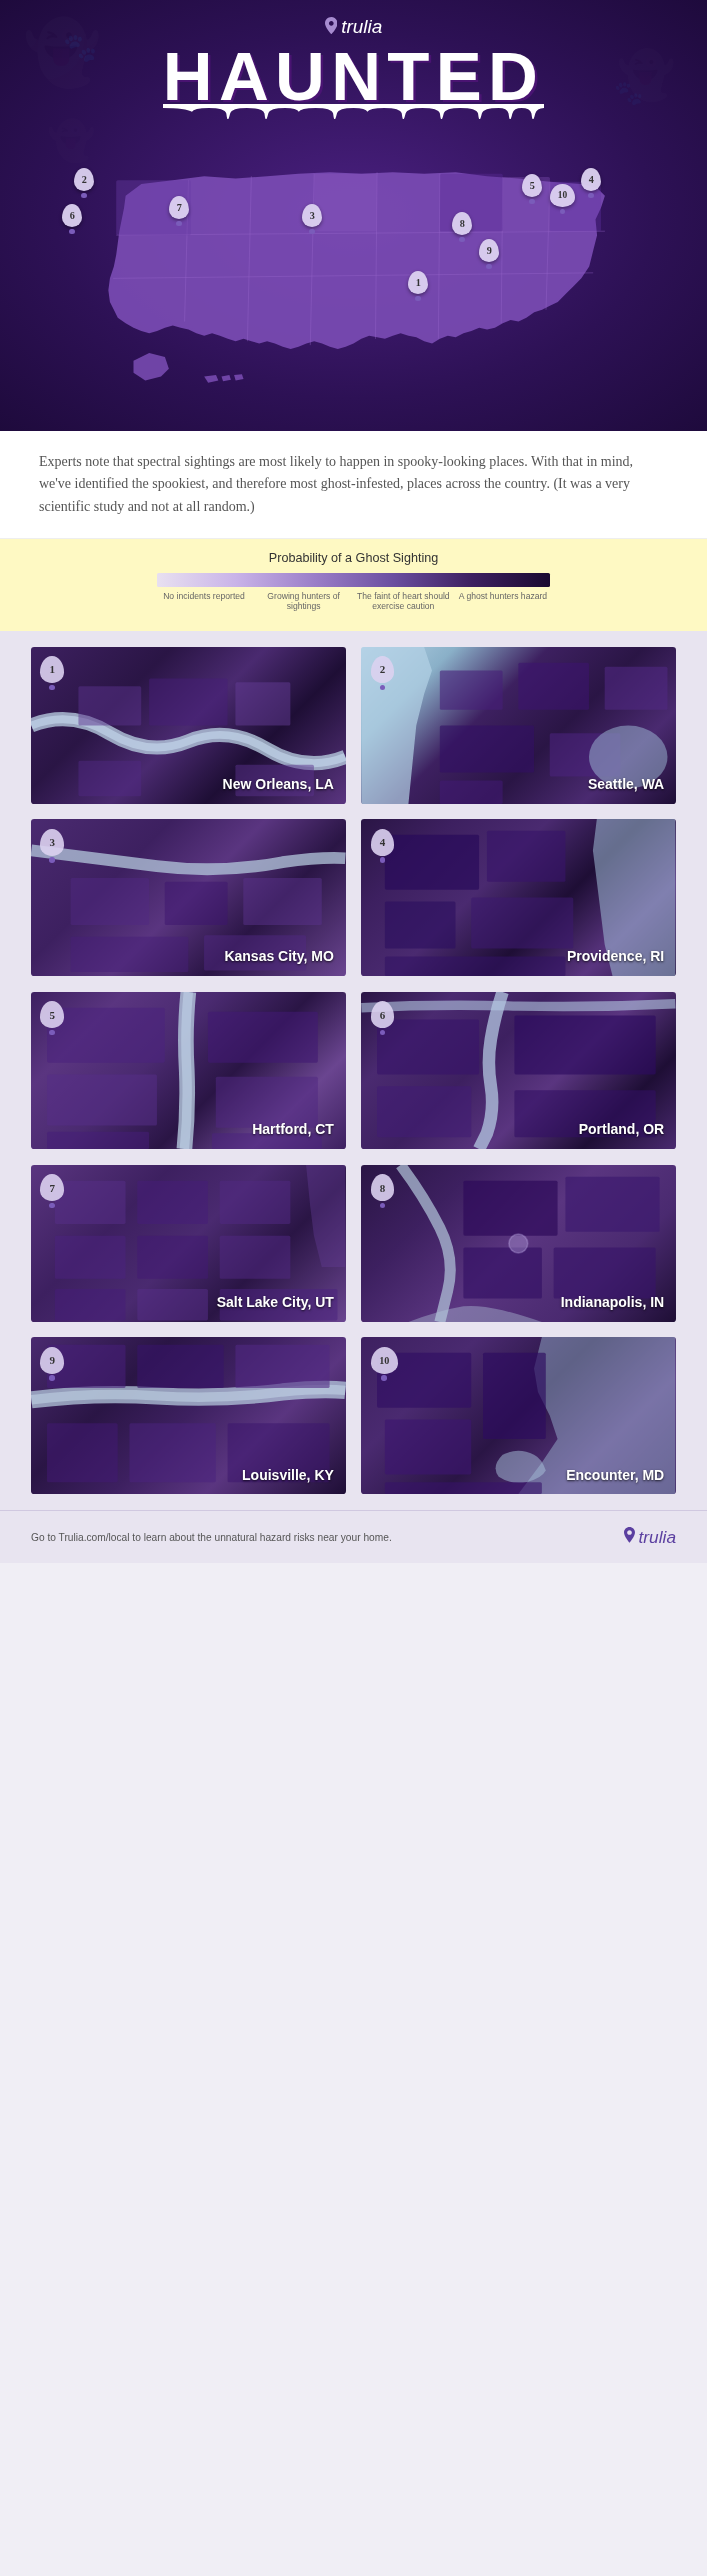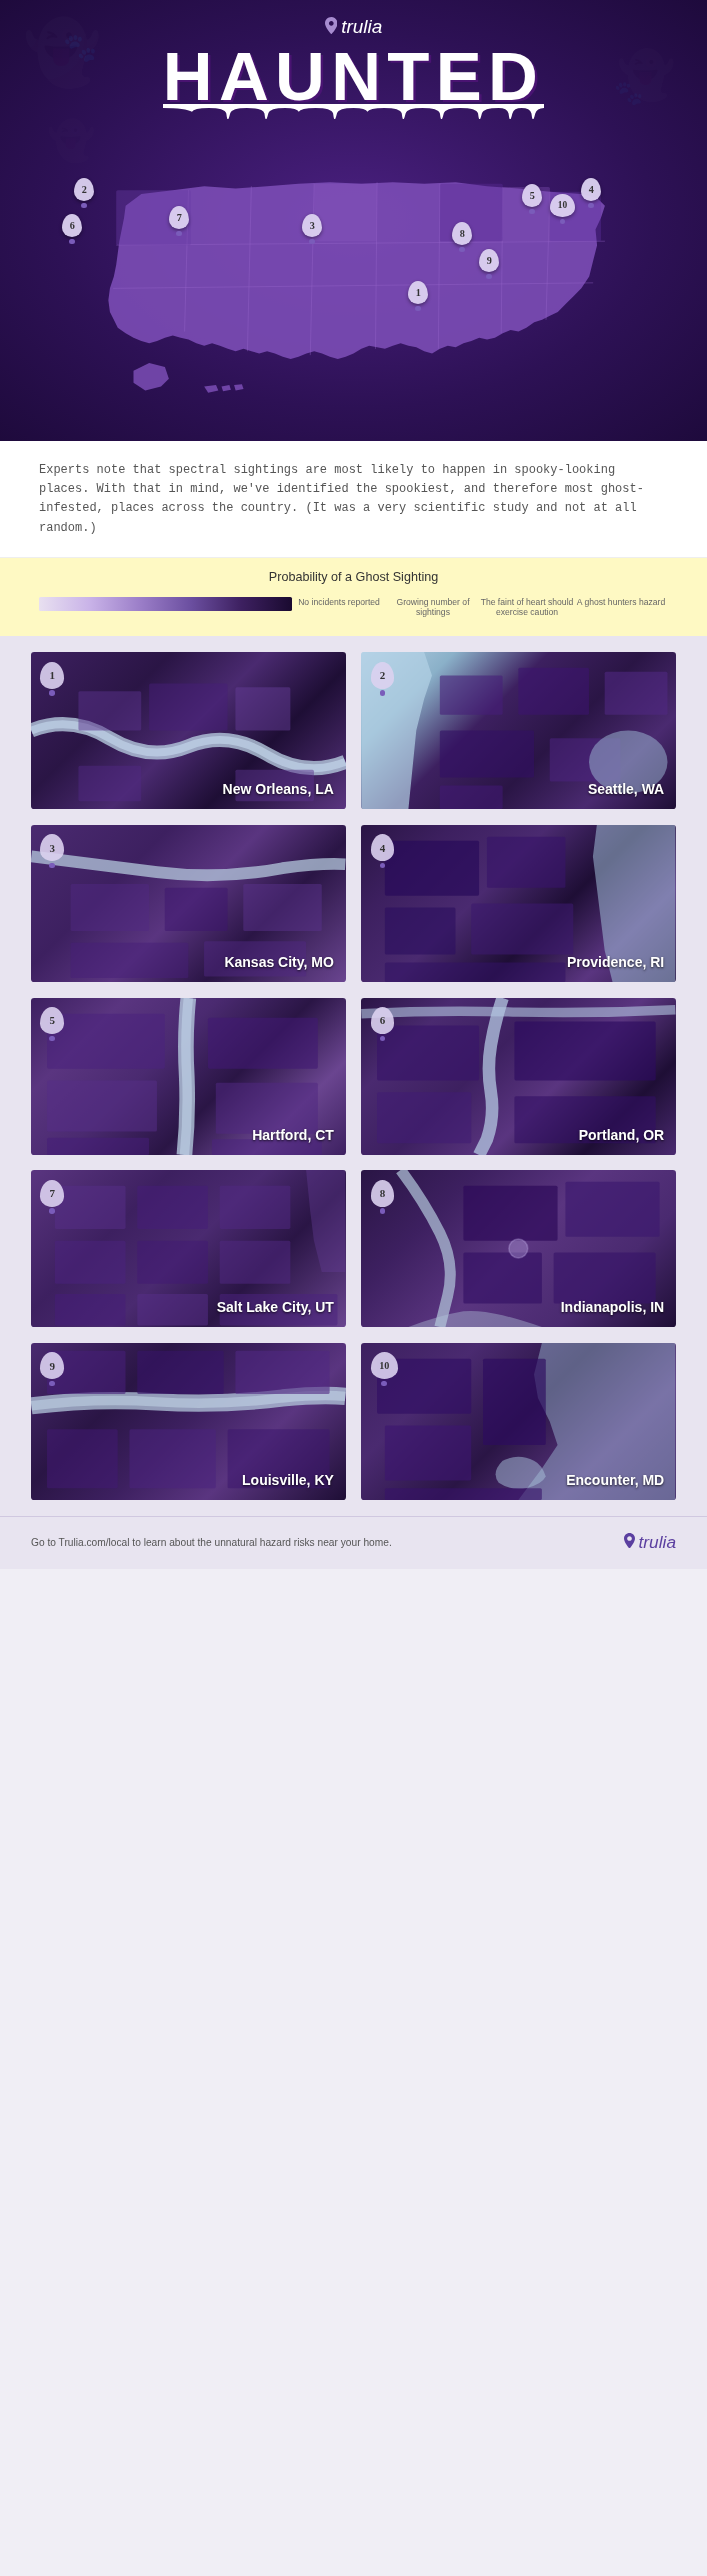--- a/index.html
+++ b/index.html
@@ -56,45 +56,45 @@
       font-size: 47px;
     }
 
     
     .info-section {
       background: white;
       padding: 19.7px 39px;
     }
 
     .info-text {
-      font-size: 12px;
+      font-size: 14px;
       color: #555;
       line-height: 1.6;
-      font-family: Liberation Mono, monospace;
+      font-family: Liberation Serif, serif;
     }
 
     
     .legend-section {
       background: #fef9c3;
       padding: 11.8px 39px 19.7px;
       border-top: 0.8px solid #eee;
     }
 
     .legend-title {
       text-align: center;
       font-size: 12.6px;
       color: #333;
       font-family: Arial, sans-serif;
       margin-bottom: 7.9px;
       font-weight: normal;
     }
 
     .legend-bar-container {
       display: flex;
-      flex-direction: row;
+      flex-direction: column;
       align-items: center;
     }
 
     .legend-gradient {
       width: 393px;
       height: 14px;
       background: linear-gradient(to right, #e8e0f0, #c9b3e8, #9b7ec8, #6b4fa0, #3d2060, #1a0a30);
       border-radius: 1.6px;
     }
 
@@ -258,21 +258,21 @@
     <div class="trulia-logo">
       <span style="color:#a78cd0; font-size:14px;">
         <svg width="12.6" height="17.3" viewBox="0 0 16 22" fill="none">
           <path d="M8 0C3.6 0 0 3.6 0 8c0 5.4 8 14 8 14S16 13.4 16 8c0-4.4-3.6-8-8-8zm0 11c-1.7 0-3-1.3-3-3s1.3-3 3-3 3 1.3 3 3-1.3 3-3 3z" fill="#a78cd0"></path>
         </svg>
       </span>
       <span style="font-style: italic; font-size: 19px; color: white;">trulia</span>
     </div>
 
     
-    <div style="position:relative; display:inline-block; margin-bottom: 21px;">
+    <div style="position:relative; display:inline-block; margin-bottom: 11px;">
       <span class="haunted-text">HAUNTED</span>
       
       <svg style="position:absolute; bottom:-11.8px; left:0; width:100%; height:15.7px;" viewBox="0 0 500 20" preserveAspectRatio="none">
         <path d="M0,0 L500,0 L500,5 Q490,5 488,12 Q486,20 485,20 Q484,20 483,12 Q481,5 470,5 Q460,5 458,12 Q456,20 455,20 Q454,20 453,12 Q451,5 440,5 Q420,5 418,12 Q416,20 415,20 Q414,20 413,12 Q411,5 390,5 Q370,5 368,12 Q366,20 365,20 Q364,20 363,12 Q361,5 340,5 Q320,5 318,12 Q316,20 315,20 Q314,20 313,12 Q311,5 290,5 Q270,5 268,10 Q266,5 250,5 Q230,5 228,12 Q226,20 225,20 Q224,20 223,12 Q221,5 200,5 Q180,5 178,10 Q176,5 160,5 Q140,5 138,12 Q136,20 135,20 Q134,20 133,12 Q131,5 110,5 Q90,5 88,12 Q86,20 85,20 Q84,20 83,12 Q81,5 60,5 Q40,5 38,10 Q30,5 0,5 Z" fill="white"></path>
       </svg>
     </div>
 
     <div style="margin-top:14px;">
     </div>
 
@@ -375,21 +375,21 @@
 <div class="info-section">
   <p class="info-text">Experts note that spectral sightings are most likely to happen in spooky-looking places. With that in mind, we've identified the spookiest, and therefore most ghost-infested, places across the country. (It was a very scientific study and not at all random.)</p>
 </div>
 
 <div class="legend-section">
   <div class="legend-title">Probability of a Ghost Sighting</div>
   <div class="legend-bar-container">
     <div class="legend-gradient"></div>
     <div class="legend-labels">
       <div class="legend-label">No incidents reported</div>
-      <div class="legend-label">Growing number of sightings</div>
+      <div class="legend-label">Growing hunters of sightings</div>
       <div class="legend-label">The faint of heart should exercise caution</div>
       <div class="legend-label">A ghost hunters hazard</div>
     </div>
   </div>
 </div>
 
 <div class="cities-section">
   <div class="cities-grid">
 
     <div class="city-card">

